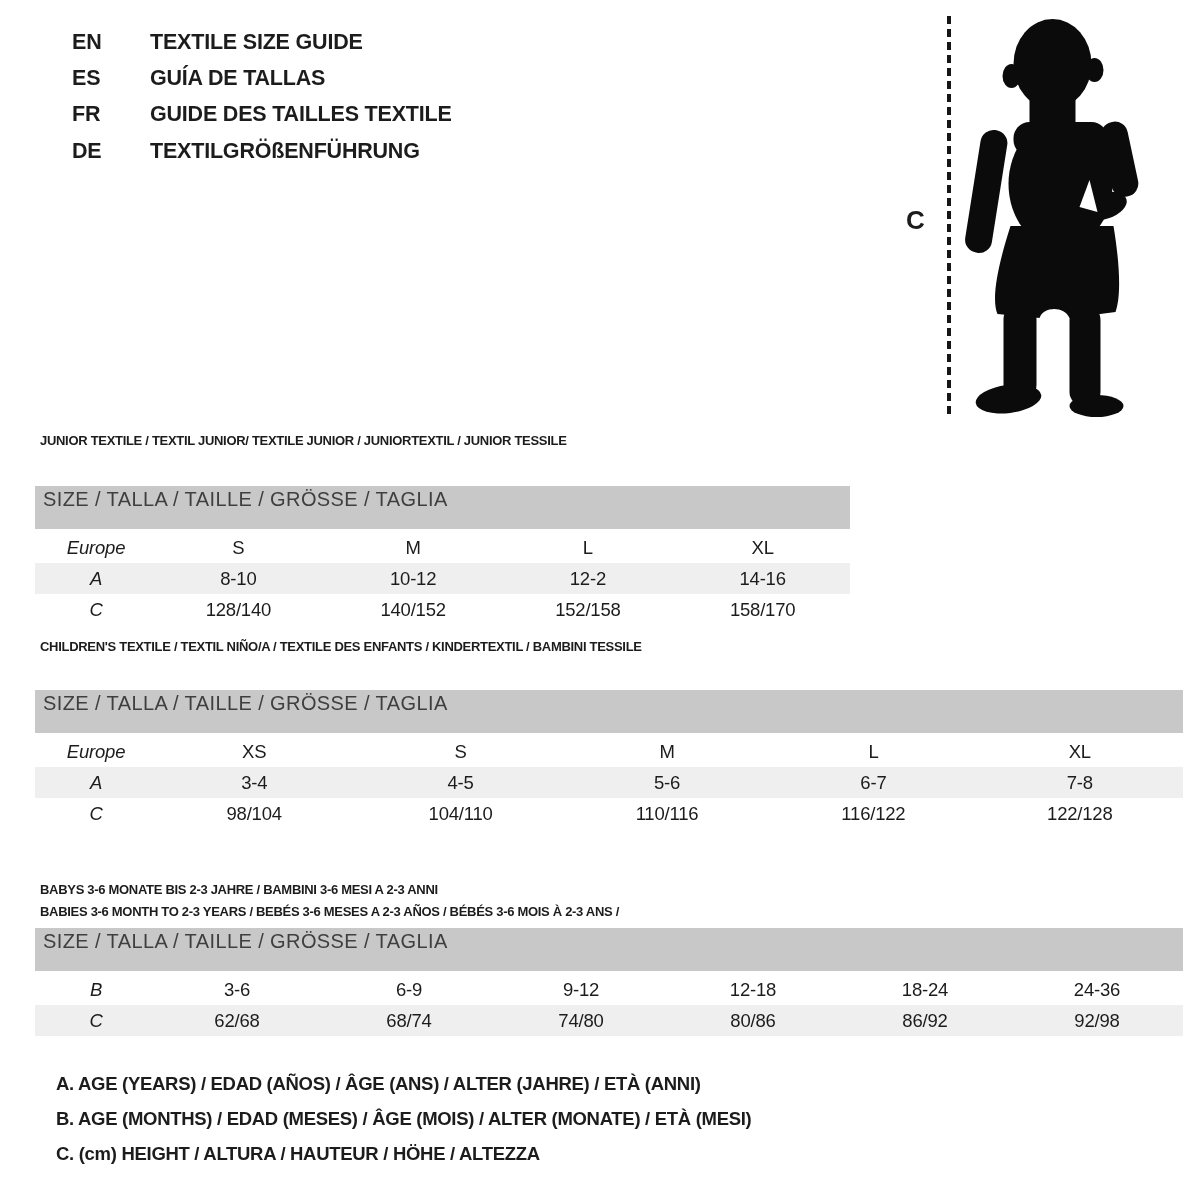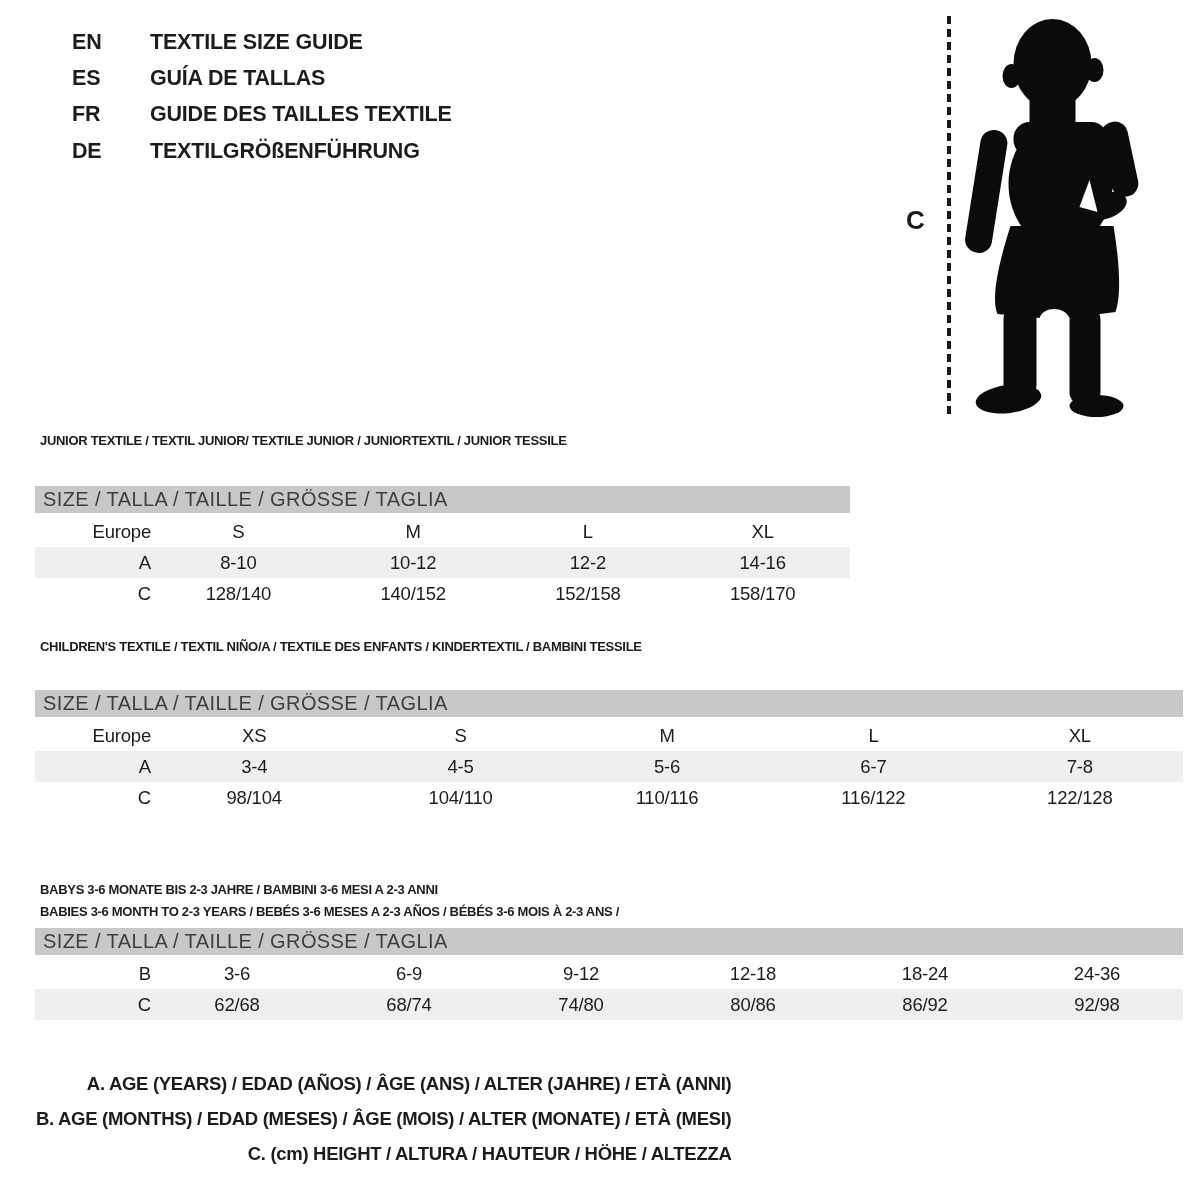--- a/index.html
+++ b/index.html
@@ -45,37 +45,37 @@
   .t-babies1  { top:873px;margin-top:31px; }
   .t-babies2  { top:882px; }
 
   
   .table { position:absolute; left:35px; }
   .tbl-junior   { top:486px; width:815px; }
   .tbl-children { top:690px; width:1148px; }
   .tbl-babies   { top:928px; width:1148px; }
 
   .size-bar {
-    height:27px; line-height:27px;
+    height:43px; line-height:27px;
     background:var(--bar-bg,#c8c8c8);
     color:var(--bar-text,#3f3f3f);
     font-size:20px; letter-spacing:0.4px;
     padding-left:8px;
     margin-bottom:3px;
   }
   .trow {
     display:flex; align-items:center; height:31px;
     font-size:18.5px; letter-spacing:-0.2px;
   }
   .trow.shade { background:var(--row-alt,#efefef); }
   .cell { flex:1; text-align:center; }
-  .cell.label { flex:0 0 110px; text-align:right; padding-left:6px; }
-
-  
-  .footnotes { position:absolute; left:36px; top:1066px;text-align:right; }
+  .cell.label { flex:0 0 110px; text-align:center; padding-left:6px;font-style:italic; }
+
+  
+  .footnotes { position:absolute; left:56px; top:1066px; }
   .footnote {
     height:35px; line-height:35px;
     font-weight:bold; font-size:18.5px; letter-spacing:-0.3px;
     white-space:nowrap;
   }
 </style>
 </head>
 <body>
 
 <div class="page">

